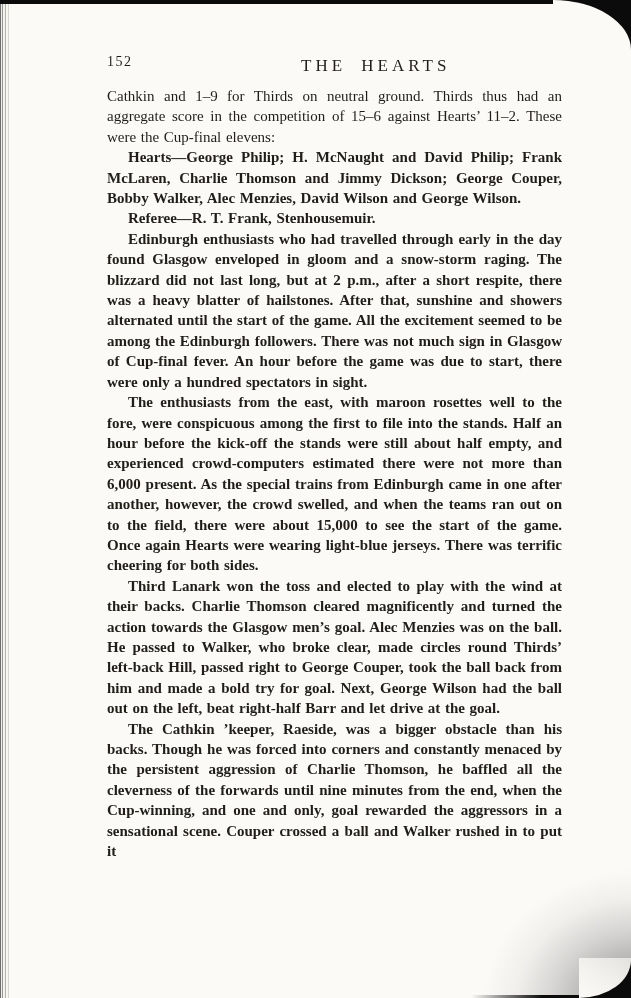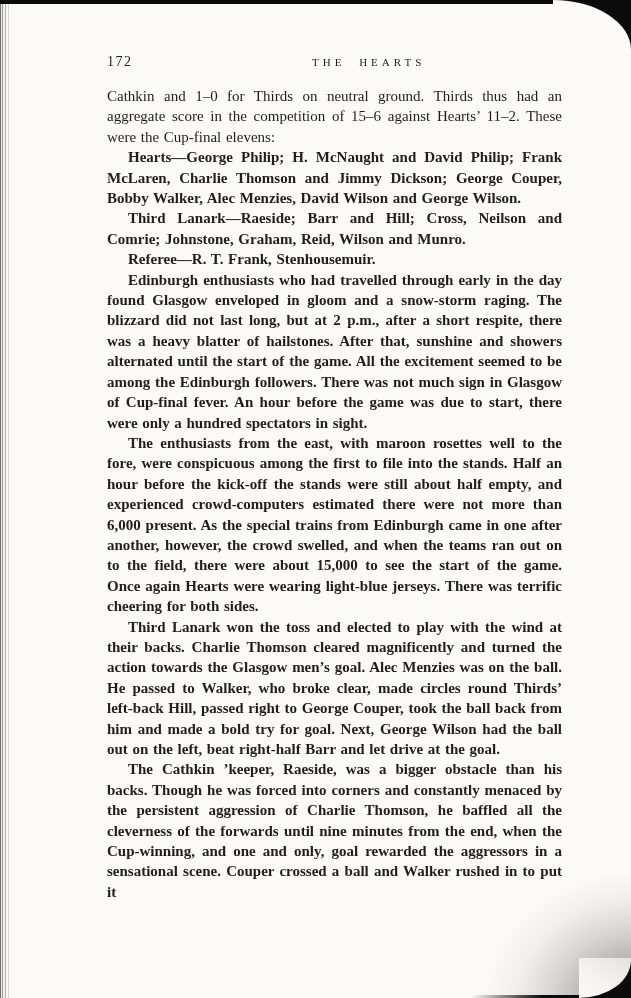--- a/index.html
+++ b/index.html
@@ -62,21 +62,21 @@
     background:linear-gradient(90deg,rgba(11,11,11,0),#0b0b0b 55%);
   }
 
   
   .page-number{
     position:absolute;left:107px;top:54px;
     font-size:14px;letter-spacing:1.5px;
   }
   .running-title{
     position:absolute;left:301px;top:56px;
-    font-size:11px;letter-spacing:4px;word-spacing:7px;margin-left:11px;
+    font-size:17px;letter-spacing:4px;word-spacing:7px;
   }
 
   
   .text-block{
     position:absolute;left:107px;top:86px;width:455px;
     font-size:15px;line-height:20.4px;
     text-align:justify;
     word-spacing:0.06em;
   }
   .text-block p{
@@ -95,28 +95,27 @@
   <div class="corner-tr">
     <div class="paper-curve"></div>
   </div>
 
   <div class="shadow-br"></div>
   <div class="bottom-edge"></div>
   <div class="corner-br">
     <div class="paper-curve"></div>
   </div>
 
-  <span class="page-number">172</span>
+  <span class="page-number">152</span>
 
   <span class="running-title">THE HEARTS</span>
 
   <main class="text-block">
-      <p>Cathkin and 1–0 for Thirds on neutral ground. Thirds thus had an aggregate score in the competition of 15–6 against Hearts’ 11–2. These were the Cup-final elevens:</p>
+      <p>Cathkin and 1–9 for Thirds on neutral ground. Thirds thus had an aggregate score in the competition of 15–6 against Hearts’ 11–2. These were the Cup-final elevens:</p>
       <p class="indent">Hearts—George Philip; H. McNaught and David Philip; Frank McLaren, Charlie Thomson and Jimmy Dickson; George Couper, Bobby Walker, Alec Menzies, David Wilson and George Wilson.</p>
-      <p class="indent">Third Lanark—Raeside; Barr and Hill; Cross, Neilson and Comrie; Johnstone, Graham, Reid, Wilson and Munro.</p>
       <p class="indent">Referee—R. T. Frank, Stenhousemuir.</p>
       <p class="indent">Edinburgh enthusiasts who had travelled through early in the day found Glasgow enveloped in gloom and a snow-storm raging. The blizzard did not last long, but at 2 p.m., after a short respite, there was a heavy blatter of hailstones. After that, sunshine and showers alternated until the start of the game. All the excitement seemed to be among the Edinburgh followers. There was not much sign in Glasgow of Cup-final fever. An hour before the game was due to start, there were only a hundred spectators in sight.</p>
       <p class="indent">The enthusiasts from the east, with maroon rosettes well to the fore, were conspicuous among the first to file into the stands. Half an hour before the kick-off the stands were still about half empty, and experienced crowd-computers estimated there were not more than 6,000 present. As the special trains from Edinburgh came in one after another, however, the crowd swelled, and when the teams ran out on to the field, there were about 15,000 to see the start of the game. Once again Hearts were wearing light-blue jerseys. There was terrific cheering for both sides.</p>
       <p class="indent">Third Lanark won the toss and elected to play with the wind at their backs. Charlie Thomson cleared magnificently and turned the action towards the Glasgow men’s goal. Alec Menzies was on the ball. He passed to Walker, who broke clear, made circles round Thirds’ left-back Hill, passed right to George Couper, took the ball back from him and made a bold try for goal. Next, George Wilson had the ball out on the left, beat right-half Barr and let drive at the goal.</p>
       <p class="indent">The Cathkin ’keeper, Raeside, was a bigger obstacle than his backs. Though he was forced into corners and constantly menaced by the persistent aggression of Charlie Thomson, he baffled all the cleverness of the forwards until nine minutes from the end, when the Cup-winning, and one and only, goal rewarded the aggressors in a sensational scene. Couper crossed a ball and Walker rushed in to put it</p>
     </main>
 
 </div>
 
 </body></html>

